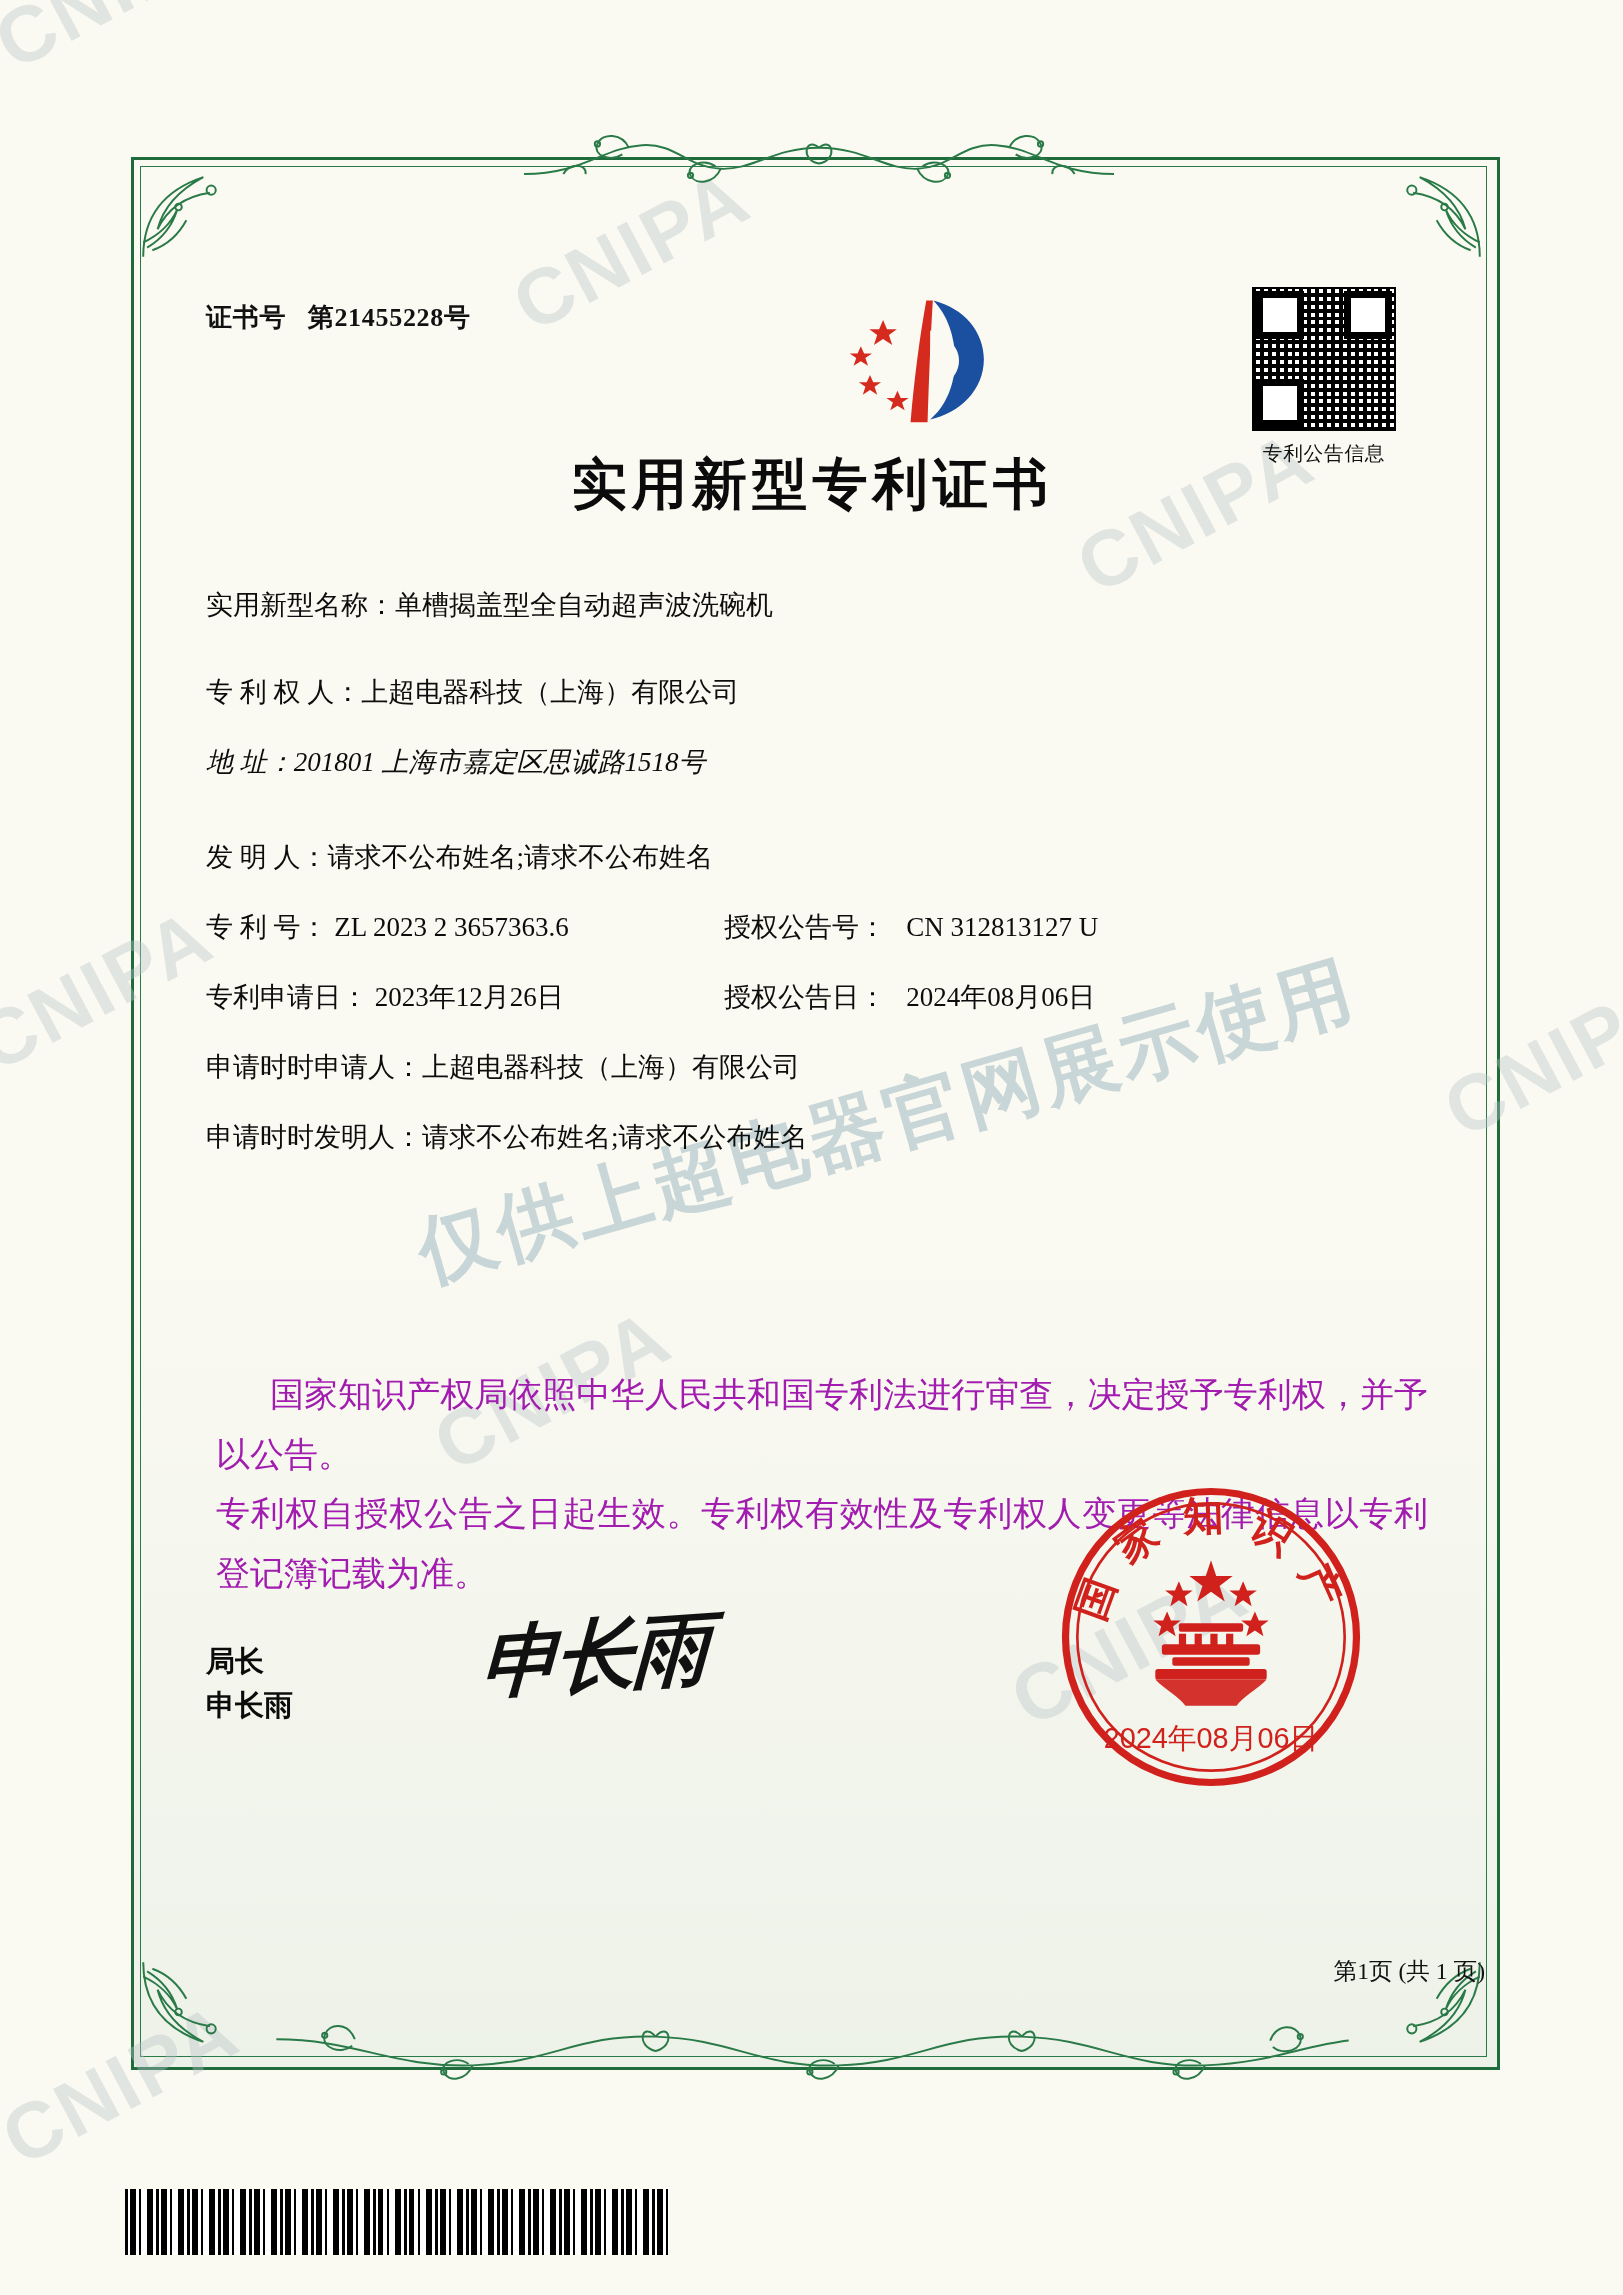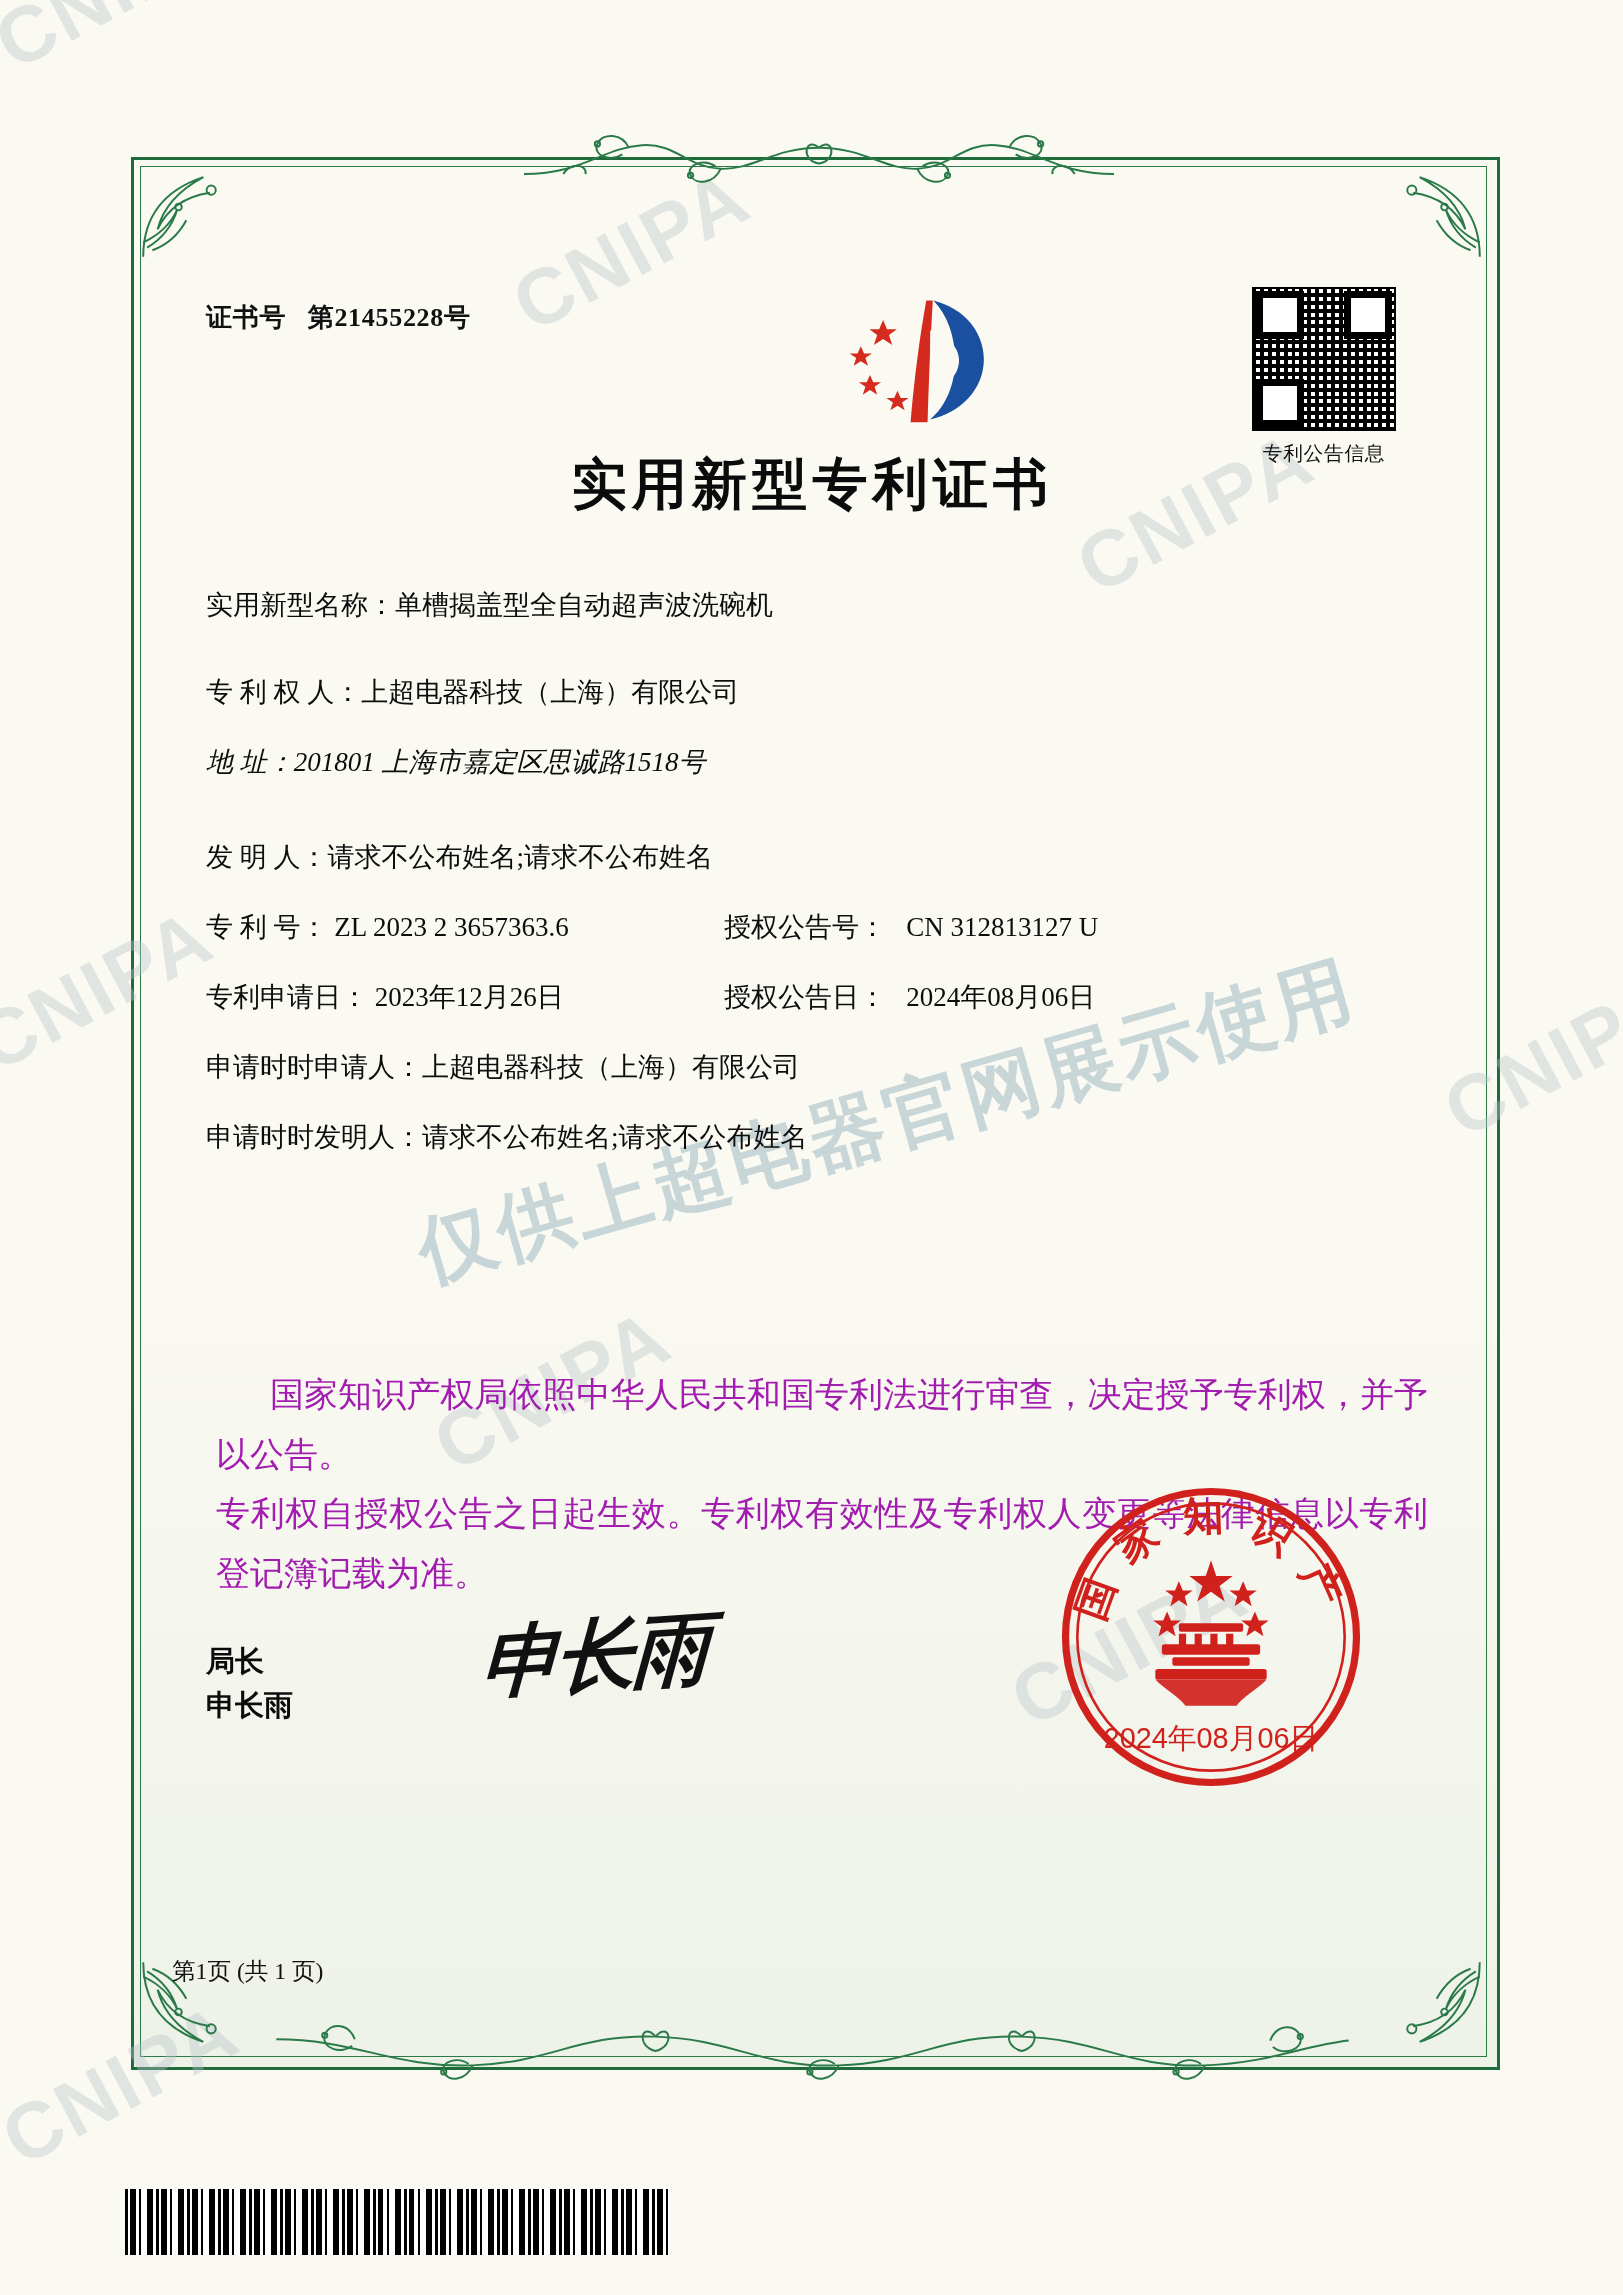--- a/index.html
+++ b/index.html
@@ -277,23 +277,23 @@
     position: absolute;
     left: 917px;
     top: 1317px;
     width: 308px;
     height: 308px;
   }
   .seal svg { width: 100%; height: 100%; display: block; }
 
   .page-no {
     position: absolute;
-    left: 10px; right: 0;
+    left: 0; right: 0;
     top: 1789px;
-    text-align: left;
+    text-align: right;
     font-size: 23.6px;
     color: #111;
     padding-left: 22px;
   }
 
   
   .barcode {
     position: absolute;
     left: 125px;
     top: 2189px;

